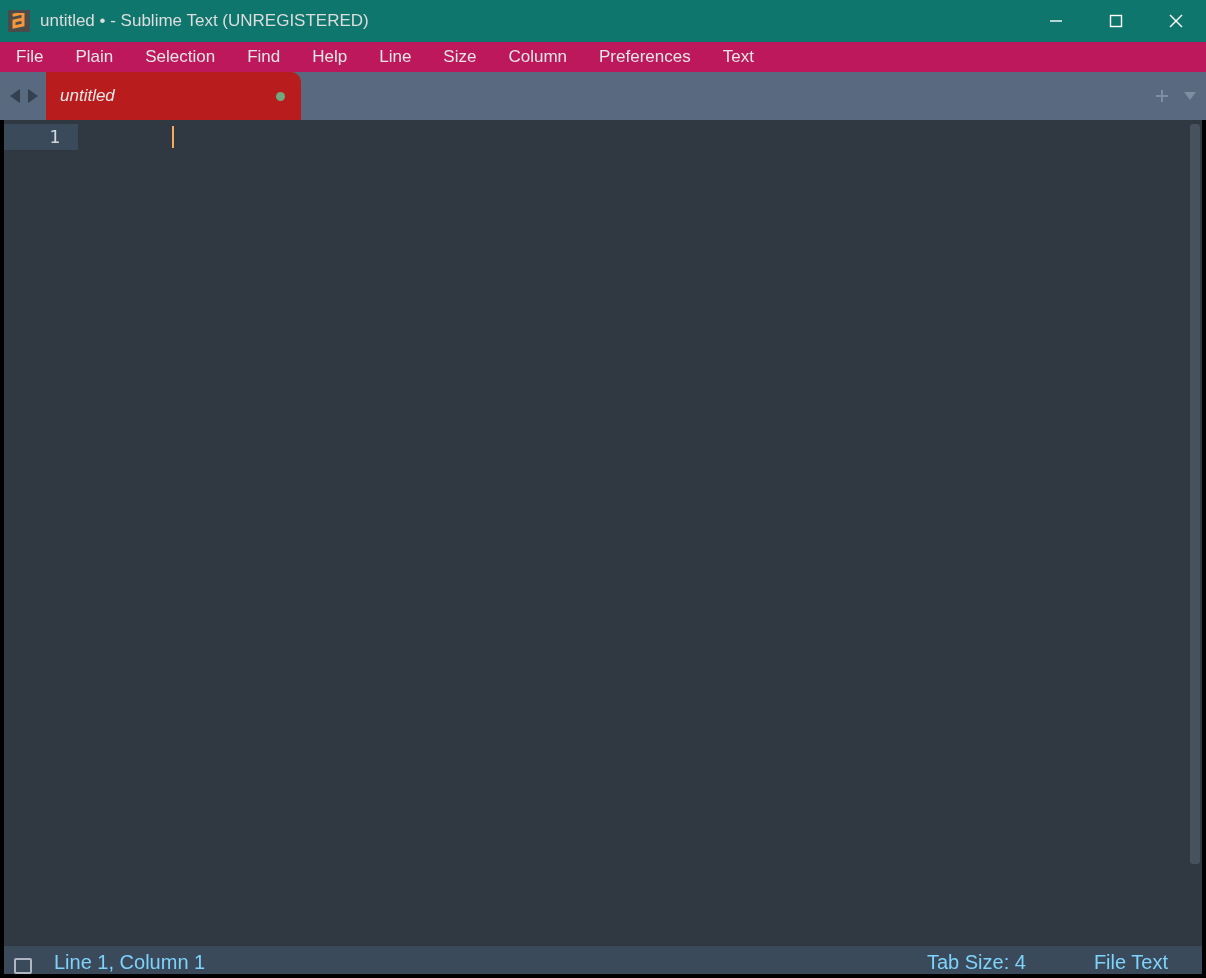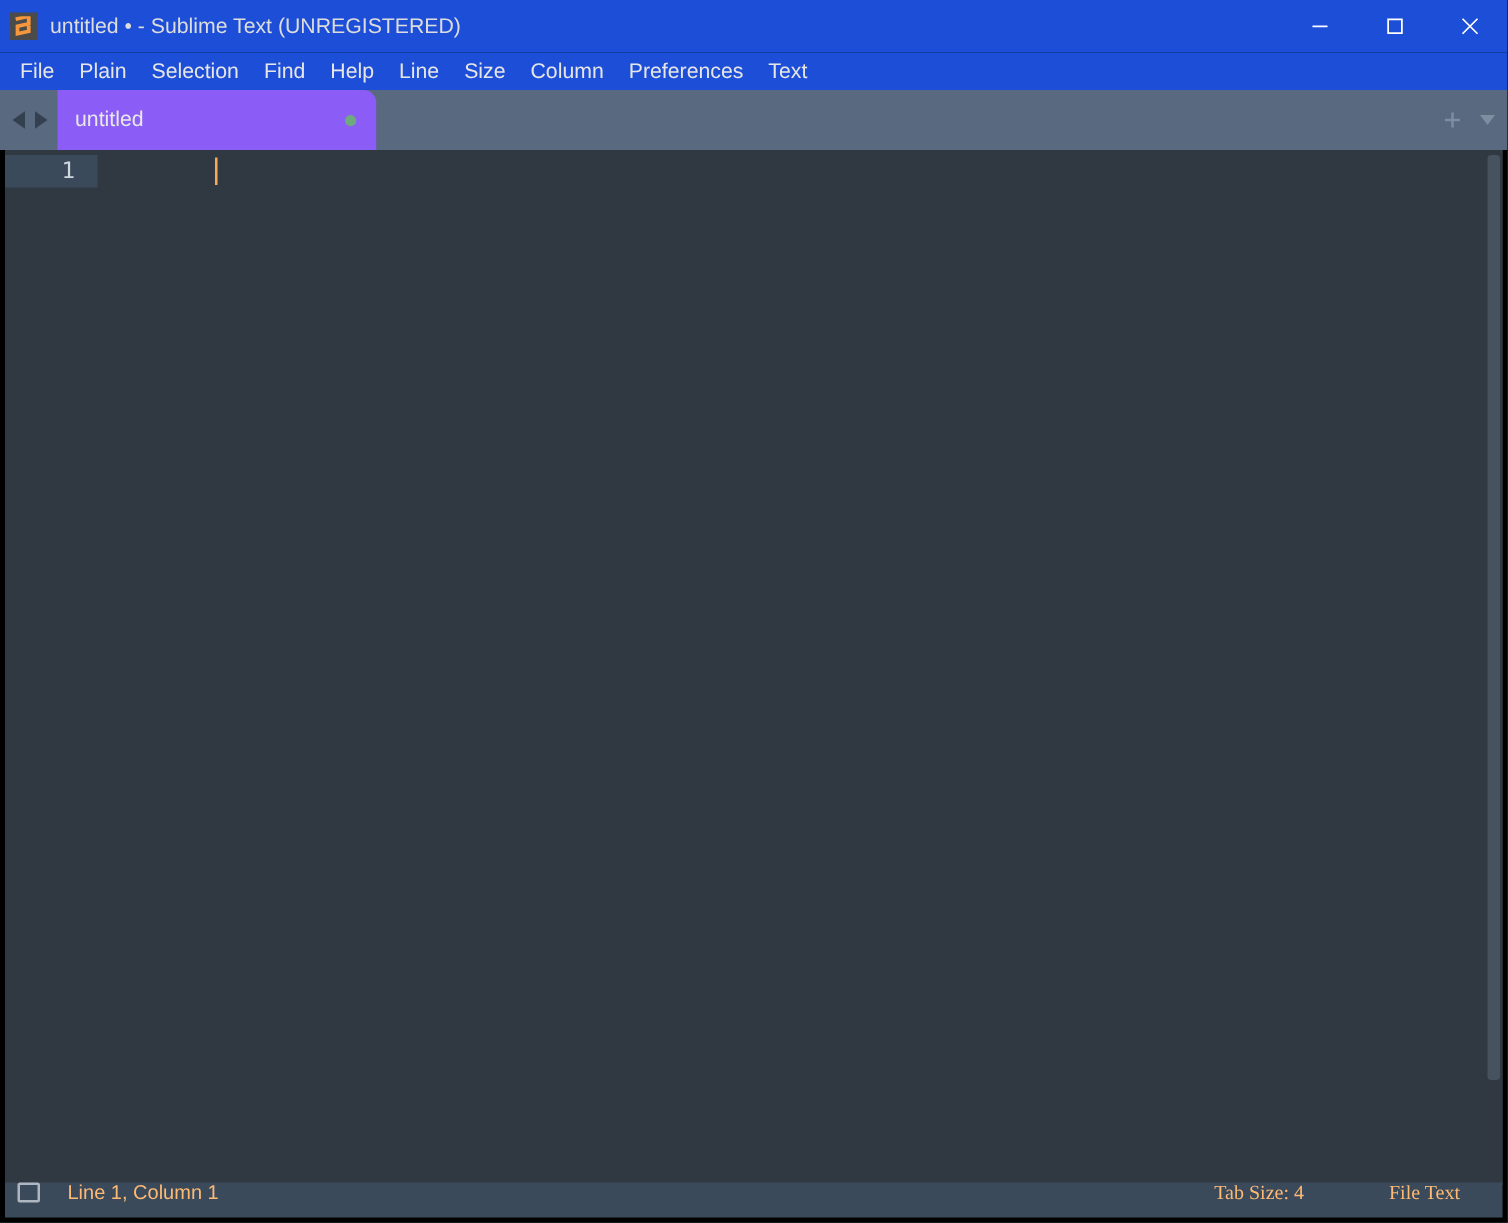--- a/index.html
+++ b/index.html
@@ -7,21 +7,21 @@
     width: 1206px;
     height: 978px;
     background: #000;
     font-family: "Segoe UI", Arial, sans-serif;
     overflow: hidden;
     position: relative;
   }
   
   .titlebar {
     height: 42px;
-    background: #1d4ed8;
+    background: #0f766e;
     display: flex;
     align-items: center;
     padding-left: 8px;
     color: #ddd;
     font-size: 17px;
   }
   .app-icon {
     width: 22px;
     height: 22px;
     background: #4b4b4b;
@@ -42,25 +42,25 @@
     display: flex;
     align-items: center;
     justify-content: center;
     color: #fff;
   }
   .wc-btn svg { display: block; }
 
   
   .menubar {
     height: 30px;
-    background: #1d4ed8;
+    background: #be185d;
     display: flex;
     align-items: center;
     padding: 0 6px;
-    gap: 0;
+    gap: 12px;
   }
   .menu-item {
     color: #e6e6e6;
     font-size: 17px;
     padding: 4px 10px;
   }
 
   
   .tabrow {
     height: 48px;
@@ -76,30 +76,31 @@
     gap: 4px;
     background: #59697f;
   }
   .nav-arrow {
     color: #32404f;
     display: flex;
     align-items: center;
     justify-content: center;
   }
   .tab {
-    background: #8b5cf6;
+    background: #b91c1c;
     display: flex;
     align-items: center;
     padding: 0 16px 0 14px;
     gap: 82px;
     color: #e8e8e8;
     font-size: 17px;
     border-top-right-radius: 10px;
     min-width: 255px;
     justify-content: space-between;
+    font-style: italic;
   }
   .tab-dirty {
     width: 9px;
     height: 9px;
     border-radius: 50%;
     background: #6fa97e;
   }
   .tabrow-right {
     position: absolute;
     right: 8px;
@@ -167,34 +168,34 @@
 
   
   .statusbar {
     position: absolute;
     left: 4px;
     right: 4px;
     bottom: 4px;
     height: 28px;
     background: #3b4a5a;
     display: flex;
-    align-items: flex-start;
-    color: #fdba74;
-    font-size: 16px;
+    align-items: flex-end;
+    color: #7dd3fc;
+    font-size: 20px;
     padding: 0 0 0 10px;
   }
   .status-box {
     width: 18px;
     height: 16px;
     border: 2px solid #aeb7c1;
     border-radius: 2px;
     margin-right: 22px;
   }
   .status-left { flex: 1; }
-  .status-seg { padding: 0 34px; font-family: Liberation Serif, serif; }
+  .status-seg { padding: 0 34px; }
 </style>
 </head>
 <body>
 
 <div class="titlebar">
   <div class="app-icon">
     <svg width="16" height="16" viewBox="0 0 16 16">
       <path d="M3 2 L12 0 L12 6 L3 8 L3 14 L12 12 L12 9" fill="none" stroke="#f5973a" stroke-width="3" stroke-linecap="square"></path>
     </svg>
   </div>

